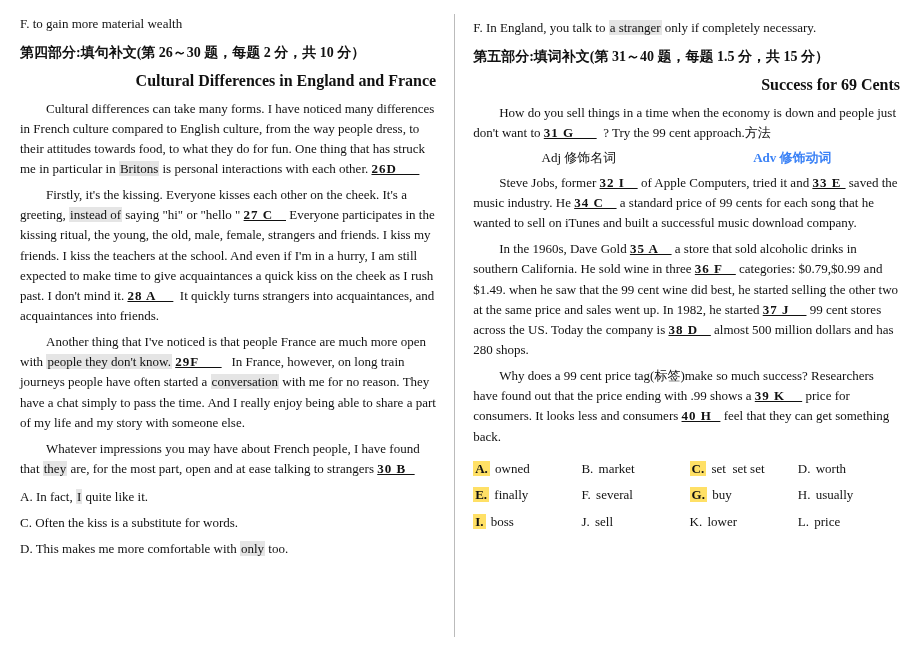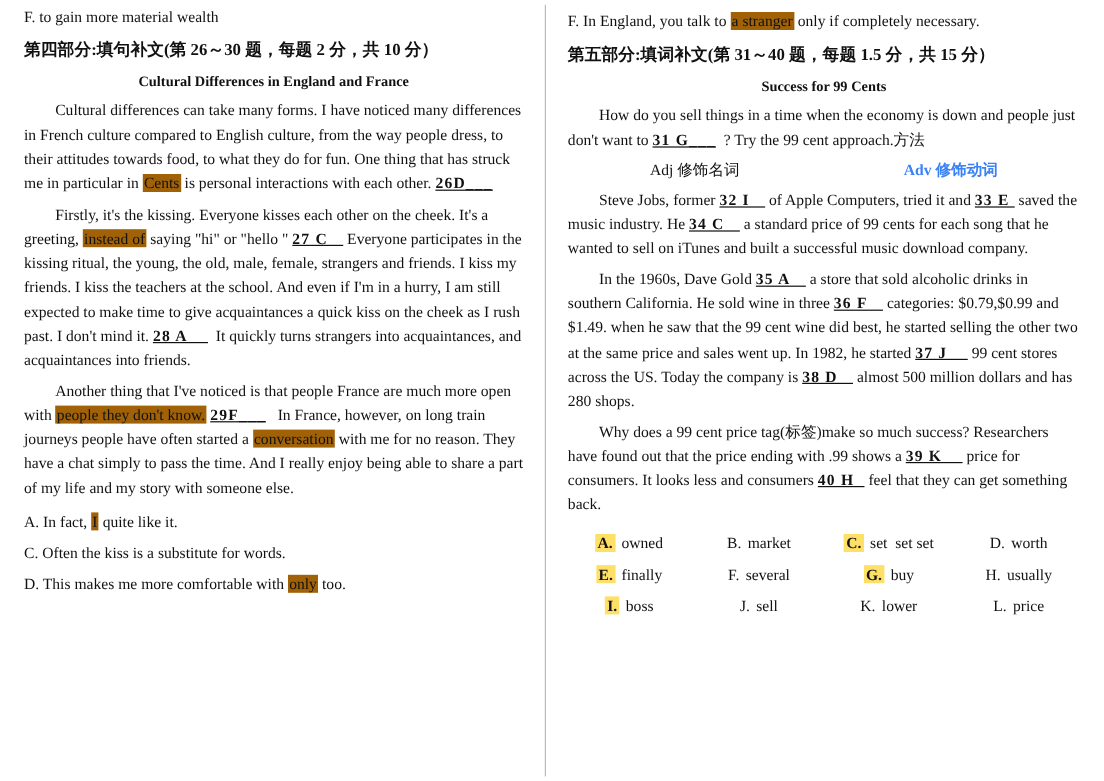--- a/index.html
+++ b/index.html
@@ -8,21 +8,21 @@
       font-size: 13px;
       background: #fff;
       color: #111;
       width: 920px;
       min-height: 651px;
     }
     .page {
       display: flex;
       width: 920px;
       min-height: 651px;
-      padding: 4px 20px;
+      padding: 14px 20px;
       gap: 0;
     }
     .left-col {
       width: 450px;
       padding-right: 18px;
       border-right: 1px solid #bbb;
     }
     .right-col {
       width: 460px;
       padding-left: 18px;
@@ -31,27 +31,27 @@
       margin-bottom: 6px;
       line-height: 1.55;
     }
     .section-header {
       font-size: 14px;
       font-weight: bold;
       margin-bottom: 5px;
       margin-top: 8px;
     }
     .sub-header {
-      font-size: 12px;
+      font-size: 16px;
       font-weight: bold;
-      text-align: center;
+      text-align: right;
       margin-bottom: 5px;
     }
     .highlight-yellow {
-      background-color: #a16207;
+      background-color: #e5e5e5;
       padding: 0 1px;
     }
     .underline-text {
     }
     .answer-blank {
       text-decoration: underline;
       font-weight: bold;
       letter-spacing: 1px;
       text-align: right;
     }
@@ -91,52 +91,55 @@
 <div class="page">
 
   <div class="left-col">
     <p>F. to gain more material wealth</p>
 
     <p class="section-header">第四部分:填句补文(第 26～30 题，每题 2 分，共 10 分）</p>
 
     <p class="sub-header">Cultural Differences in England and France</p>
 
     <p class="indent">
-      Cultural differences can take many forms. I have noticed many differences in French culture compared to English culture, from the way people dress, to their attitudes towards food, to what they do for fun. One thing that has struck me in particular in <span class="highlight-yellow">Cents</span> is personal interactions with each other. <span class="answer-blank">26D___</span>
+      Cultural differences can take many forms. I have noticed many differences in French culture compared to English culture, from the way people dress, to their attitudes towards food, to what they do for fun. One thing that has struck me in particular in <span class="highlight-yellow">Britons</span> is personal interactions with each other. <span class="answer-blank">26D___</span>
     </p>
 
     <p class="indent mt4">
       Firstly, it's the kissing. Everyone kisses each other on the cheek. It's a greeting, <span class="highlight-yellow">instead of</span> saying "hi" or "hello " <span class="answer-blank">27 C&nbsp;&nbsp;&nbsp;</span> Everyone participates in the kissing ritual, the young, the old, male, female, strangers and friends. I kiss my friends. I kiss the teachers at the school. And even if I'm in a hurry, I am still expected to make time to give acquaintances a quick kiss on the cheek as I rush past. I don't mind it. <span class="answer-blank">28 A&nbsp;&nbsp;&nbsp;&nbsp;</span>&nbsp; It quickly turns strangers into acquaintances, and acquaintances into friends.
     </p>
 
     <p class="indent mt4">
       Another thing that I've noticed is that people France are much more open with <span class="highlight-yellow">people they don't know.</span> <span class="answer-blank">29F___</span>&nbsp;&nbsp; In France, however, on long train journeys people have often started a <span class="highlight-yellow">conversation</span> with me for no reason. They have a chat simply to pass the time. And I really enjoy being able to share a part of my life and my story with someone else.
     </p>
 
+    <p class="indent mt4">
+      Whatever impressions you may have about French people, I have found that <span class="highlight-yellow">they</span> are, for the most part, open and at ease talking to strangers <span class="answer-blank">30 B&nbsp;&nbsp;</span>
+    </p>
 
     <p class="mt8">
       A. In fact, <span class="highlight-yellow">I</span> quite like it.
     </p>
     <p>
       C. Often the kiss is a <span class="underline-text">substitute for</span> words.
     </p>
     <p>
       D. This makes me more comfortable with <span class="highlight-yellow">only</span> too.
     </p>
   </div>
 
   <div class="right-col">
 
     <p class="mt4">
       F. In England, you talk to <span class="highlight-yellow">a stranger</span> only if completely necessary.
     </p>
 
     <p class="section-header mt8">第五部分:填词补文(第 31～40 题，每题 1.5 分，共 15 分）</p>
 
-    <p class="sub-header">Success for 99 Cents</p>
+    <p class="sub-header">Success for 69 Cents</p>
 
     <p class="indent">
       How do you sell things in a time when the economy is down and people just don't want to <span class="answer-blank">31 G___</span>&nbsp; ? Try the 99 cent approach.方法
     </p>
 
     <div class="adj-adv-row">
       <span class="adj-label">Adj 修饰名词</span>
       <span class="adv-label">Adv 修饰动词</span>
     </div>
 
@@ -145,21 +148,21 @@
     </p>
 
     <p class="indent mt4">
       In the 1960s, Dave Gold <span class="answer-blank">35 A&nbsp;&nbsp;&nbsp;</span> a store that sold alcoholic drinks in southern California. He sold wine in three <span class="answer-blank">36 F&nbsp;&nbsp;&nbsp;</span> categories: $0.79,$0.99 and $1.49. when he saw that the 99 cent wine did best, he started selling the other two at the same price and sales went up. In 1982, he started <span class="answer-blank">37 J&nbsp;&nbsp;&nbsp;&nbsp;</span> 99 cent stores across the US. Today the company is <span class="answer-blank">38 D&nbsp;&nbsp;&nbsp;</span> almost 500 million dollars and has 280 shops.
     </p>
 
     <p class="indent mt4">
       Why does a 99 cent price tag(标签)make so much success? Researchers have found out that the price ending with .99 shows a <span class="answer-blank">39 K&nbsp;&nbsp;&nbsp;&nbsp;</span> price for consumers. It looks less and consumers <span class="answer-blank">40 H&nbsp;&nbsp;</span> feel that they can get something back.
     </p>
 
-    <div style="margin-top:10px;text-align:center;">
+    <div style="margin-top:10px;">
       <div style="display:grid; grid-template-columns: repeat(4, 1fr); gap: 3px 6px; line-height:1.8;">
 
         <span><span class="option-letter-yellow">A.</span> owned</span>
         <span><span class="option-letter-normal">B.</span> market</span>
         <span><span class="option-letter-yellow">C.</span> set&nbsp; set set</span>
         <span><span class="option-letter-normal">D.</span> worth</span>
 
         <span><span class="option-letter-yellow">E.</span> finally</span>
         <span><span class="option-letter-normal">F.</span> several</span>
         <span><span class="option-letter-yellow">G.</span> buy</span>

